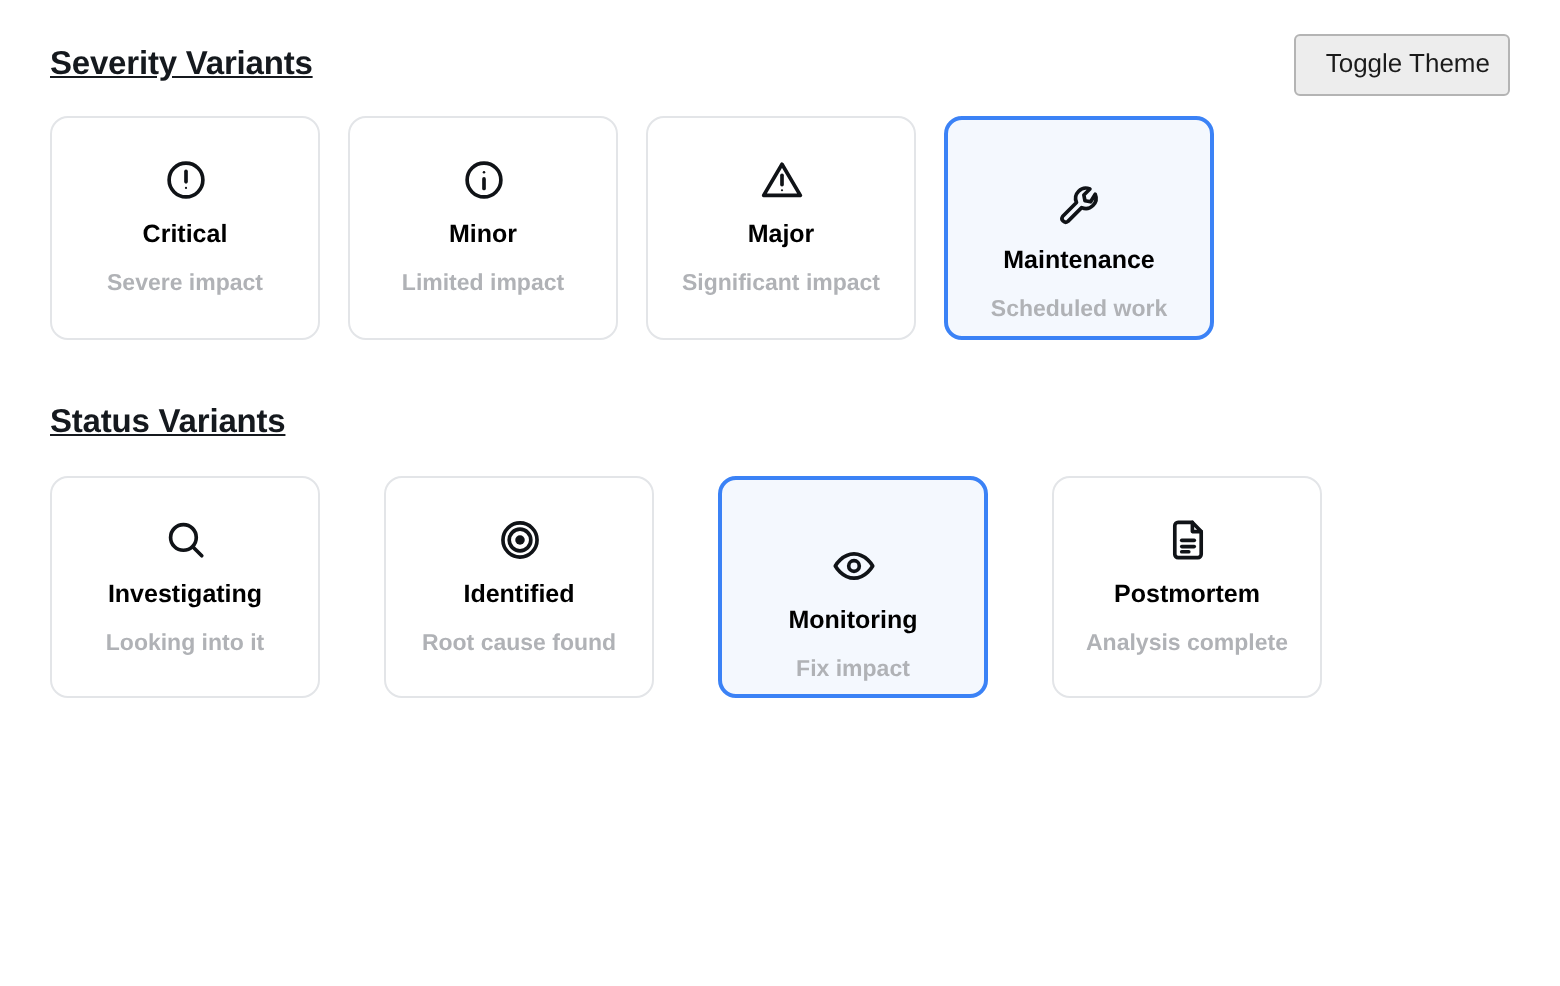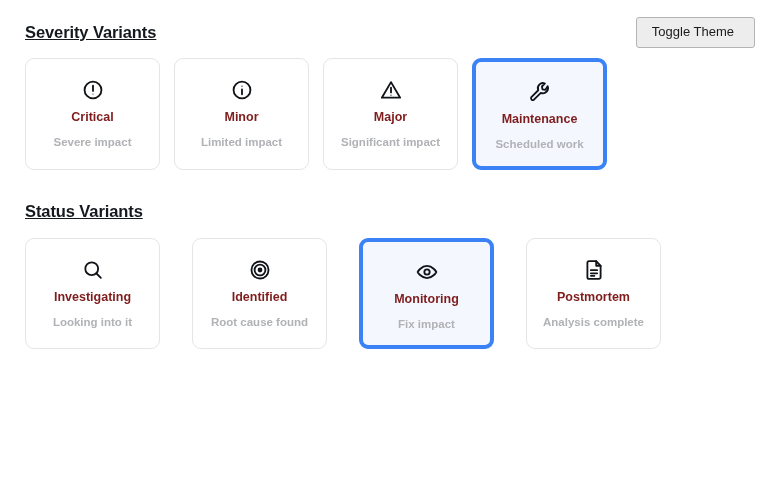--- a/index.html
+++ b/index.html
@@ -22,21 +22,21 @@
     top: 0;
     width: 780px;
     height: 493px;
   }
 
   
   .theme-toggle {
     position: absolute;
     right: 25px;
     top: 17px;
-    padding: 7px 20px 8px 15px;
+    padding: 7px 9px 8px 15px;
     font-family: "Liberation Sans", sans-serif;
     font-size: 13px;
     line-height: 14px;
     color: #1b1b1b;
     background: #ededed;
     border: 1px solid #b4b4b4;
     border-radius: 3px;
     cursor: pointer;
   }
 
@@ -75,42 +75,42 @@
     flex-direction: column;
     align-items: center;
     justify-content: flex-start;
     padding-top: 20px;
     cursor: pointer;
     user-select: none;
   }
   #status-row .card { height: 111px; }
 
   .card.selected {
-    border: 4px solid #3b82f6;
+    border: 2px solid #3b82f6;
     background: #f4f8fe;
-    padding-top: 19px;
+    padding-top: 32px;
   }
 
   .card-icon {
     width: 22px;
     height: 22px;
     display: block;
     color: #101317;
   }
   .card-icon svg {
     display: block;
     width: 22px;
     height: 22px;
   }
 
   .card-title {
     margin-top: 9px;
     font-size: 12.5px;
     font-weight: bold;
-    color: #7f1d1d;
+    color: #000000;
     line-height: 15px;
   }
 
   .card-desc {
     margin-top: 10px;
     font-size: 11.5px;
     font-weight: bold;
     color: #b0b2b6;
     line-height: 14px;
   }

